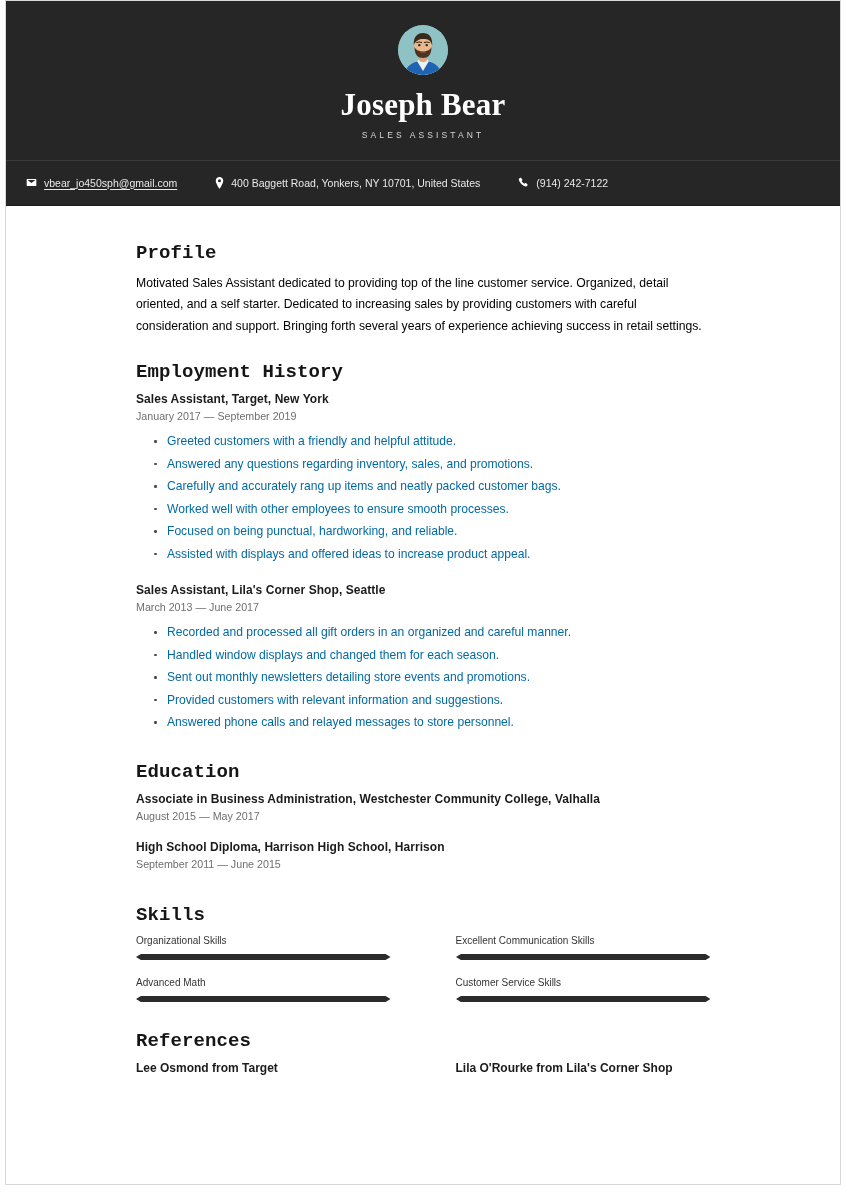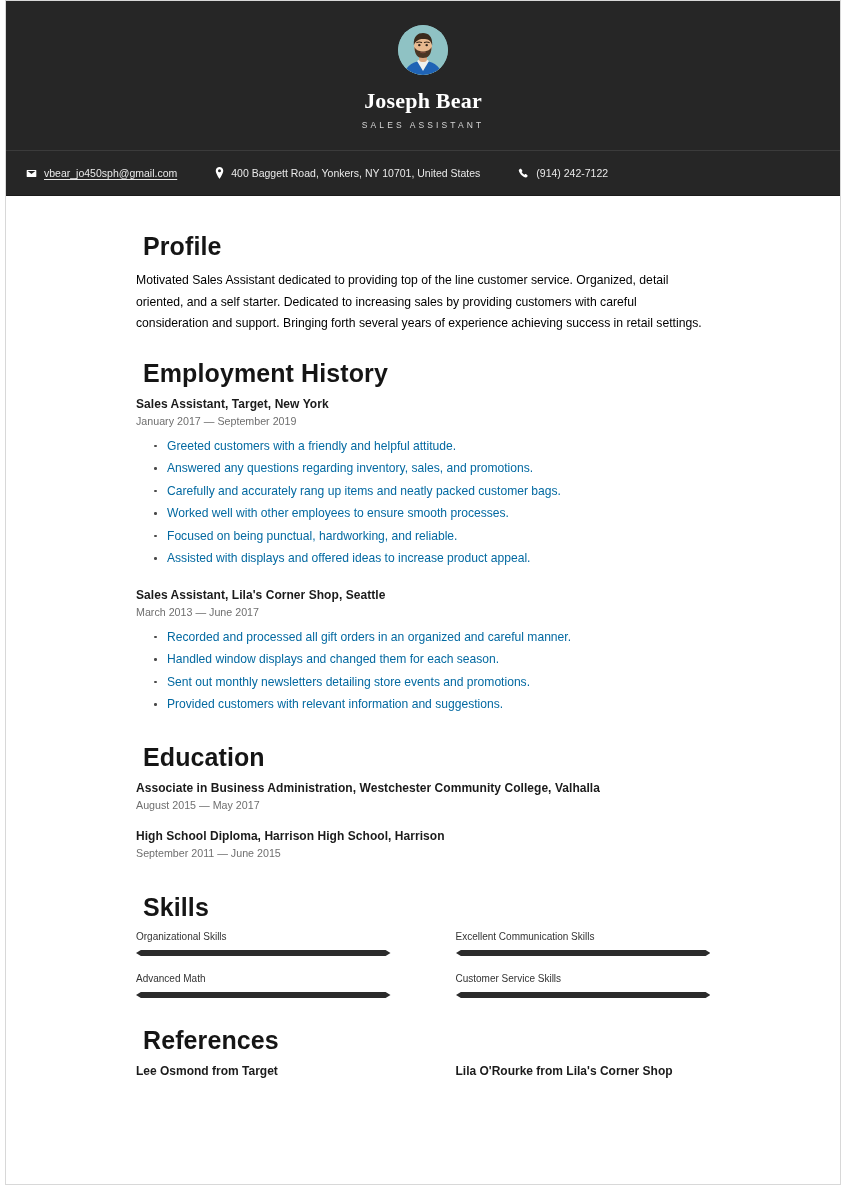--- a/index.html
+++ b/index.html
@@ -38,21 +38,21 @@
     margin: 0 auto 14px auto;
     overflow: hidden;
     position: relative;
     background: #8fc4c6;
   }
   .avatar svg { display: block; width: 50px; height: 50px; }
 
   .full-name {
     font-family: "Liberation Serif", serif;
     font-weight: 700;
-    font-size: 22px;
+    font-size: 31px;
     line-height: 1.05;
     color: #ffffff;
     letter-spacing: 0.2px;
     margin: 0 0 8px 0;
   }
   .job-title {
     font-size: 8.5px;
     letter-spacing: 3.1px;
     color: #d6d6d6;
     text-transform: uppercase;
@@ -88,25 +88,25 @@
   }
 
   
   .content {
     padding: 36px 130px 0 130px;
   }
 
   .section { margin-bottom: 0; }
 
   .section-title {
-    font-family: Liberation Sans, sans-serif;
+    font-family: Liberation Mono, monospace;
     font-weight: 700;
-    font-size: 25px;
+    font-size: 19px;
     color: #151515;
-    margin: 0 0 9px 7px;
+    margin: 0 0 9px 0;
     letter-spacing: 0.1px;
   }
 
   .profile-text {
     font-size: 12.2px;
     line-height: 21.5px;
     color: #000000;
     margin: 0;
   }
 
@@ -286,20 +286,21 @@
       </div>
 
       <div class="entry">
         <h3 class="entry-title">Sales Assistant, Lila's Corner Shop, Seattle</h3>
         <p class="entry-date">March 2013 — June 2017</p>
         <ul class="bullets">
           <li>Recorded and processed all gift orders in an organized and careful manner.</li>
           <li>Handled window displays and changed them for each season.</li>
           <li>Sent out monthly newsletters detailing store events and promotions.</li>
           <li>Provided customers with relevant information and suggestions.</li>
+          <li>Answered phone calls and relayed messages to store personnel.</li>
         </ul>
       </div>
     </div>
 
     <div class="gap-emp"></div>
 
     <div class="section">
       <h2 class="section-title">Education</h2>
 
       <div class="entry">

